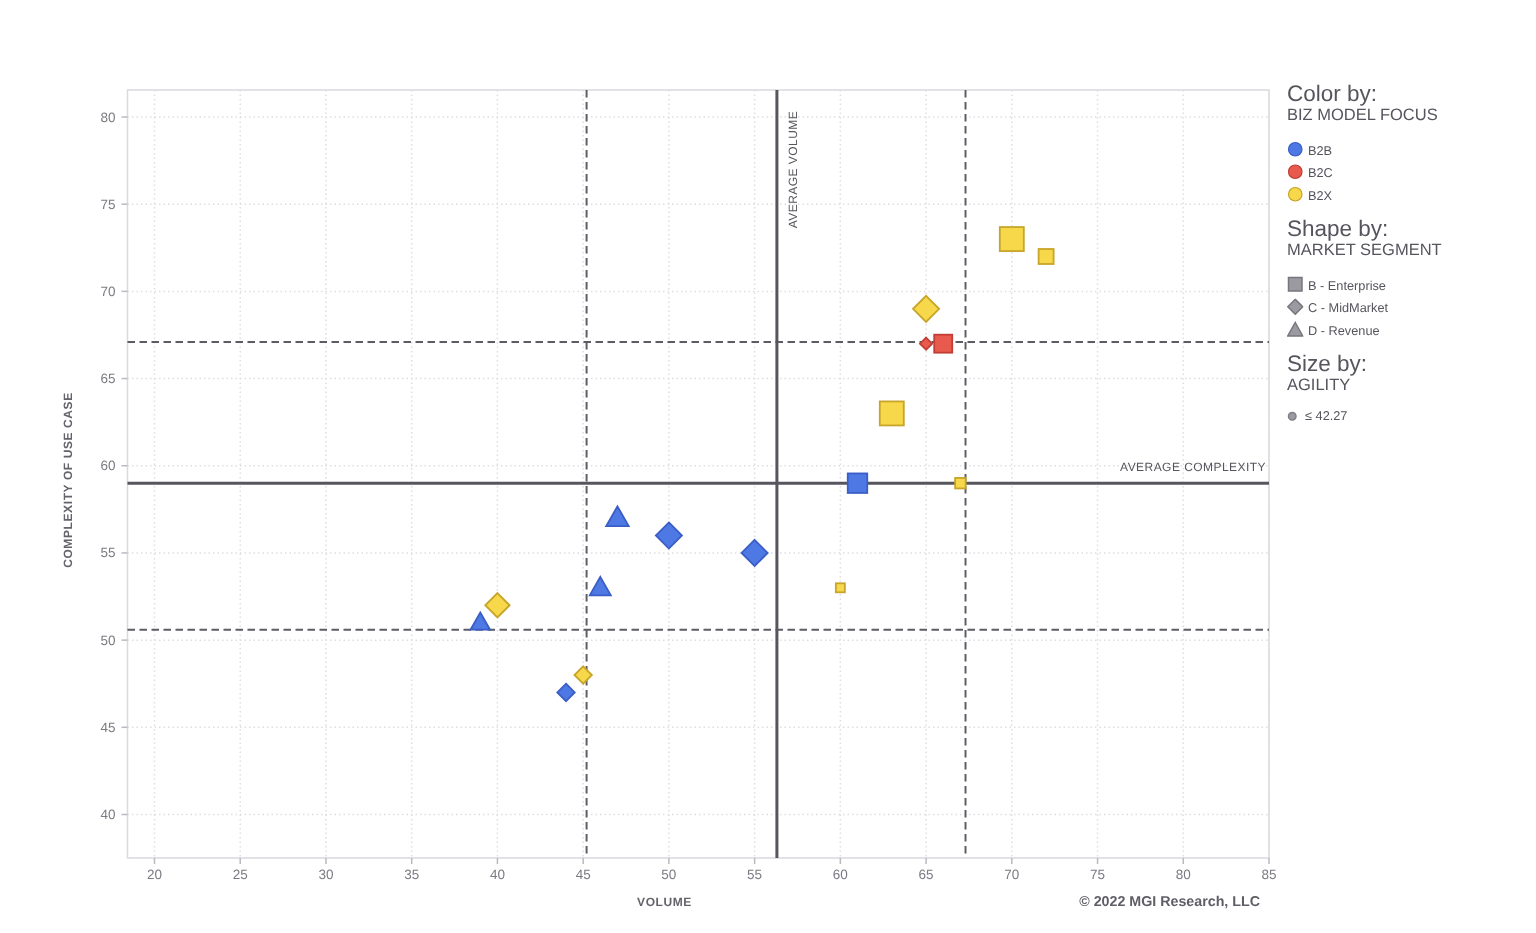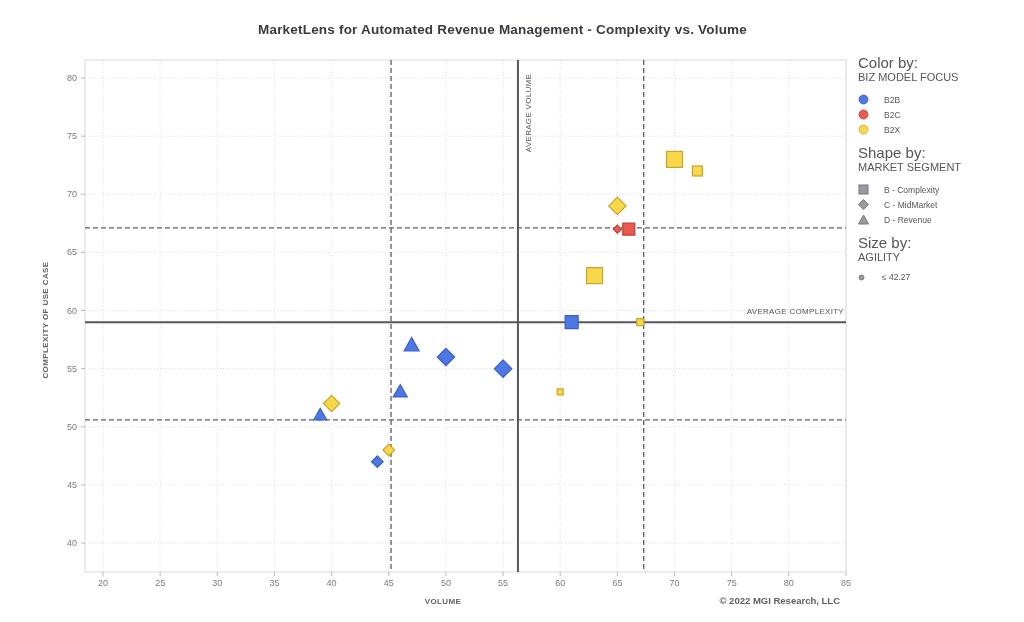--- a/index.html
+++ b/index.html
@@ -17,31 +17,30 @@
   .axis-title{font-size:8px;font-weight:700;fill:#63636b;letter-spacing:.4px;}
   .ref-label{font-size:8px;fill:#55555d;letter-spacing:.3px;}
   .copyright{font-size:9.5px;font-weight:700;fill:#5e5e66;}
   #legend{
     position:absolute;left:858px;top:56px;width:162px;color:#55555d;
   }
   .lg-heading{font-size:15px;line-height:14px;}
   .lg-field{font-size:11px;line-height:14px;margin-bottom:8px;}
   .lg-row{display:flex;align-items:center;height:15px;}
   .lg-row .lg-icon{width:14px;display:flex;align-items:center;justify-content:flex-start;}
-  .lg-label{font-size:8.5px;margin-left:12px;}
+  .lg-label{font-size:8.5px;}
   .lg-gap{height:9px;}
   .lg-size-row{display:flex;align-items:center;margin-top:2px;}
   .lg-size-row .lg-icon{margin-right:5px;display:flex;align-items:center;}
 </style>
 </head>
 <body>
 
 <div id="canvas">
 
-  <div id="chart-title">MarketLens for Automated Revenue Management - Complexity vs. Volume</div>
 
   <svg id="chart-svg" width="1024" height="622">
     <g id="grid-layer">
         <rect x="85" y="60" width="761" height="512" fill="none" stroke="#d9d9de" stroke-width="1"></rect>
         <line x1="103" y1="60" x2="103" y2="572" stroke="#dedee3" stroke-width="1" stroke-dasharray="1,2"></line>
         <line x1="103" y1="572" x2="103" y2="576" stroke="#b9b9c0" stroke-width="1"></line>
         <text x="103" y="586" text-anchor="middle" class="tick-label">20</text>
         <line x1="160.154" y1="60" x2="160.154" y2="572" stroke="#dedee3" stroke-width="1" stroke-dasharray="1,2"></line>
         <line x1="160.154" y1="572" x2="160.154" y2="576" stroke="#b9b9c0" stroke-width="1"></line>
         <text x="160.154" y="586" text-anchor="middle" class="tick-label">25</text>
@@ -175,21 +174,21 @@
     <div class="lg-gap"></div>
     <div class="lg-heading">Shape by:</div>
     <div class="lg-field">MARKET SEGMENT</div>
     <div id="legend-shape-items">
         <div class="lg-row">
           <span class="lg-icon">
             <svg width="11" height="11">
               <rect x="1" y="1" width="9" height="9" fill="#9a9aa0" stroke="#76767e" stroke-width="1"></rect>
             </svg>
           </span>
-          <span class="lg-label">B - Complexity</span>
+          <span class="lg-label">B - Enterprise</span>
         </div>
         <div class="lg-row">
           <span class="lg-icon">
             <svg width="11" height="11">
               <path d="M5.5 0.5 L10.5 5.5 L5.5 10.5 L0.5 5.5 Z" fill="#9a9aa0" stroke="#76767e" stroke-width="1"></path>
             </svg>
           </span>
           <span class="lg-label">C - MidMarket</span>
         </div>
         <div class="lg-row">

